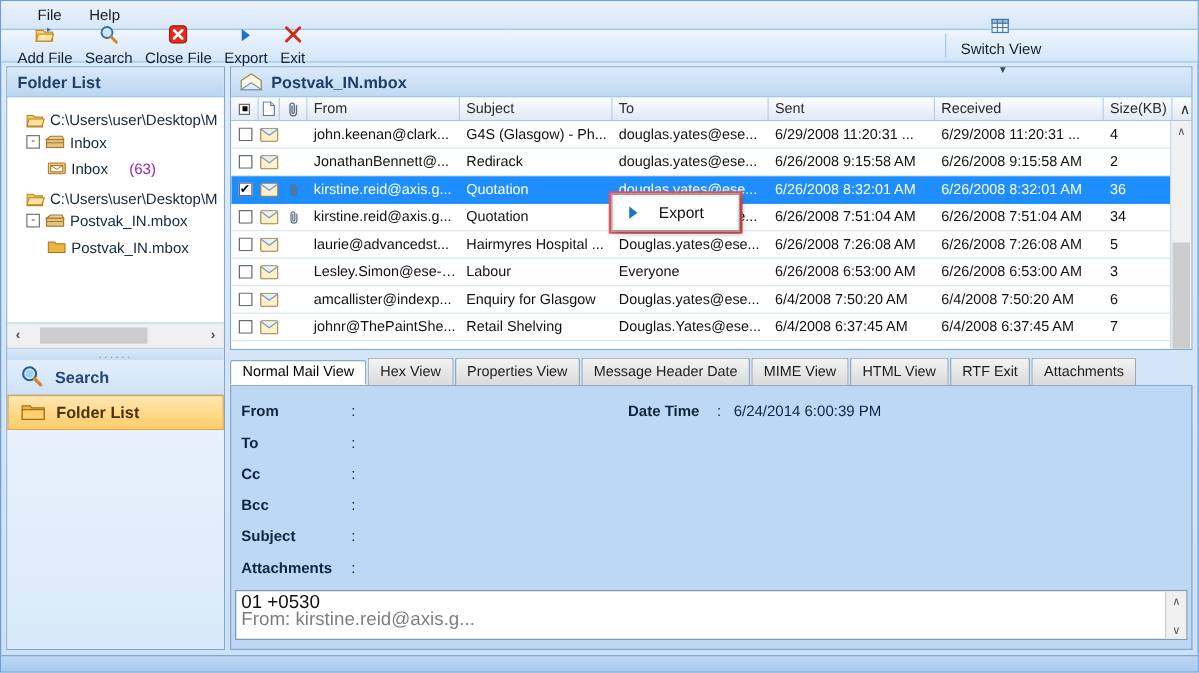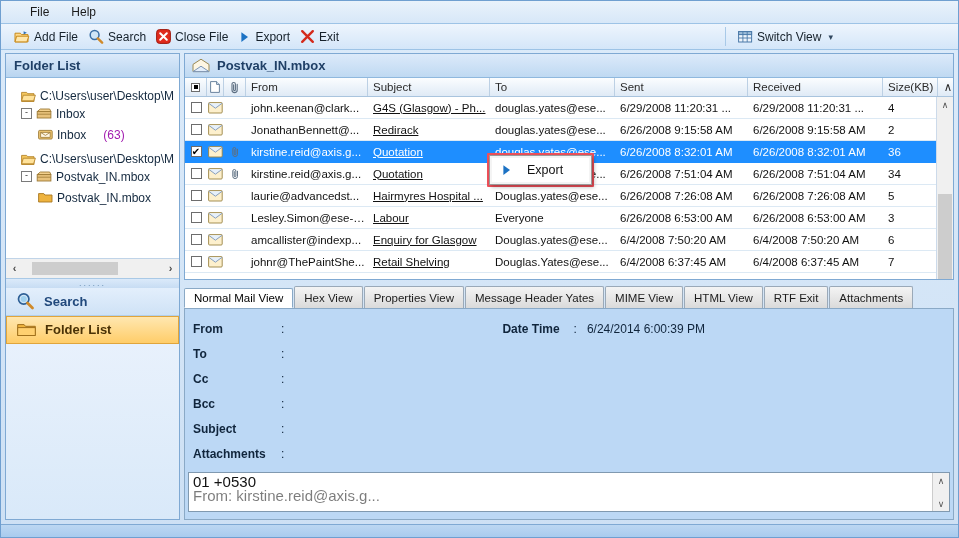--- a/index.html
+++ b/index.html
@@ -38,21 +38,21 @@
     background:linear-gradient(#eef5fd,#d4e6f9);
     border-bottom:1px solid #9dc3e6;
     display:flex;align-items:center;
     box-sizing:border-box;
     padding-left:10px;
     position:relative;
   }
   .tb{
     display:flex;align-items:center;gap:4px;
     padding:1px 7px 1px 3px;
-    font-size:12px;color:#16212b;cursor:default;white-space:nowrap;
+    font-size:12px;color:#16212b;cursor:default;white-space:nowrap;flex-direction:column;
   }
   .switchwrap{
     position:absolute;right:118px;top:0;bottom:0;
     display:flex;align-items:center;
   }
   .switchwrap:before{
     content:"";position:absolute;left:-10px;top:3px;bottom:3px;width:1px;background:#a8c9e8;
   }
 
   
@@ -154,21 +154,21 @@
     height:22px;display:flex;align-items:center;
     border-bottom:1px solid #dce9f4;font-size:11.5px;color:#111;
     box-sizing:border-box;cursor:default;
   }
   .row.sel{background:#1e8eff;color:#fff;border-bottom-color:#1e8eff;}
   .cell{padding-left:5px;box-sizing:border-box;overflow:hidden;white-space:nowrap;text-overflow:ellipsis;}
   .cell.c0{width:22px;padding-left:0;display:flex;align-items:center;justify-content:center;}
   .cell.c1{width:17px;padding-left:0;display:flex;align-items:center;justify-content:center;}
   .cell.c2{width:22px;padding-left:0;display:flex;align-items:center;justify-content:center;}
   .cell.cfrom{width:122px;}
-  .cell.csubj{width:122px;text-decoration:underline;}
+  .cell.csubj{width:122px;}
   .cell.cto{width:125px;}
   .cell.csent{width:133px;}
   .cell.crecv{width:135px;}
   .cell.csize{flex:1;}
 
   .cbx{
     width:11px;height:11px;border:1px solid #6d6d6d;background:#fff;
     display:flex;align-items:center;justify-content:center;
     font-size:10px;line-height:9px;color:#000;box-sizing:border-box;
   }
@@ -635,21 +635,21 @@
             <div class="vs-arrow">∨</div>
           </div>
         </div>
       </div>
 
       <div class="tabbox">
         <div class="tabs" id="tabs">
             <div class="tab active">Normal Mail View</div>
             <div class="tab">Hex View</div>
             <div class="tab">Properties View</div>
-            <div class="tab">Message Header Yates</div>
+            <div class="tab">Message Header Date</div>
             <div class="tab">MIME View</div>
             <div class="tab">HTML View</div>
             <div class="tab">RTF Exit</div>
             <div class="tab">Attachments</div>
           </div>
 
         <div class="preview">
           <div class="hdrs" id="hdrs">
               <div class="hrow">
                 <div class="hlab">From</div>

